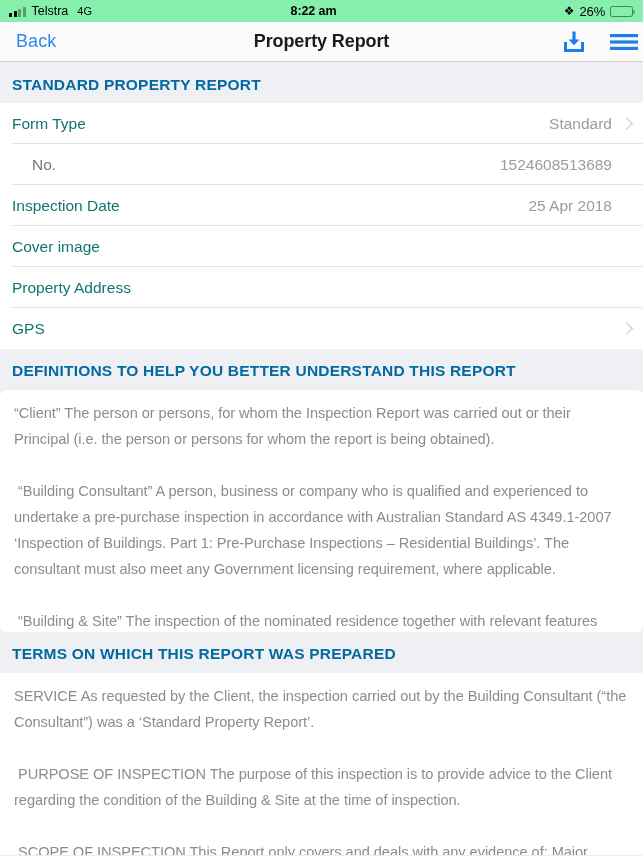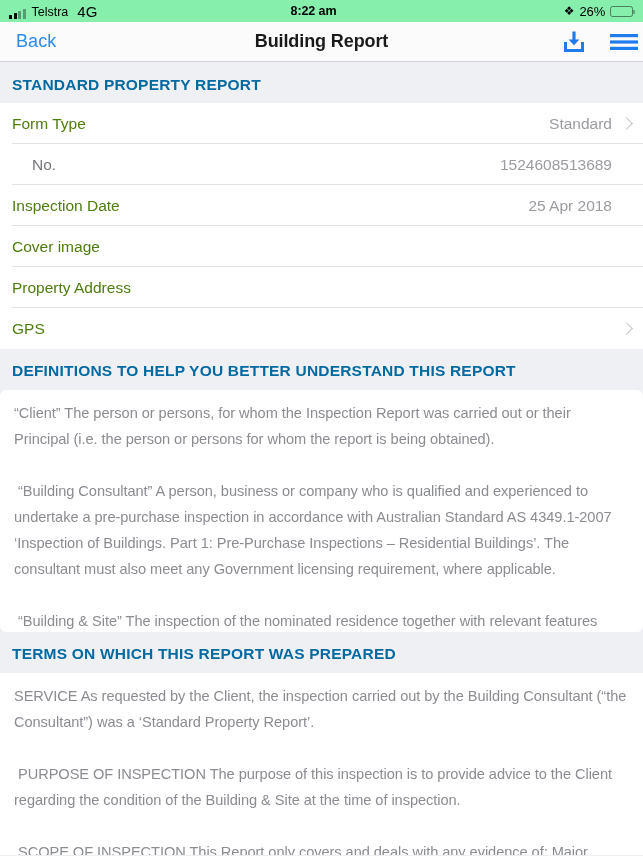--- a/index.html
+++ b/index.html
@@ -32,21 +32,21 @@
     position: relative;
   }
   .status-left { display: flex; align-items: flex-end; gap: 6px; }
   .signal-bars { display: flex; align-items: flex-end; gap: 1.5px; height: 10px; }
   .signal-bars i { display: block; width: 3px; background: #000; border-radius: 0.5px; }
   .signal-bars i:nth-child(1) { height: 4px; }
   .signal-bars i:nth-child(2) { height: 6px; }
   .signal-bars i:nth-child(3) { height: 8px; opacity: .35; }
   .signal-bars i:nth-child(4) { height: 10px; opacity: .35; }
   .carrier { font-size: 12.5px; letter-spacing: 0px; line-height: 1; }
-  .net-type { font-size: 15px; line-height: 1; margin-left: 3px; }
+  .net-type { font-size: 11px; line-height: 1; margin-left: 3px; }
 
   .status-center {
     position: absolute;
     left: 0; right: 16px;
     text-align: center;
     font-size: 12.5px;
     font-weight: 600;
     letter-spacing: -0.1px;
   }
   .status-right {
@@ -142,21 +142,21 @@
   .row::after {
     content: "";
     position: absolute;
     left: 12px; right: 0; bottom: 0;
     height: 1px;
     background: #e3e3e6;
   }
   .row:last-child::after { display: none; }
   .row-label {
     font-size: 15.5px;
-    color: #4d7c0f;
+    color: #0f766e;
     letter-spacing: 0px;
   }
   .row-label.muted { color: #76777d; margin-left: 20px; }
   .row-value {
     margin-left: auto;
     font-size: 15.5px;
     color: #9b9ca1;
     letter-spacing: 0px;
   }
   .chev {
@@ -207,21 +207,21 @@
       <span class="bt-icon">❖</span>
       <span class="batt-pct">26%</span>
       <span class="battery">
         <span class="fill" id="battery-fill" style="width: 26%;"></span>
       </span>
     </div>
   </div>
 
   <div class="nav-bar">
     <div class="nav-back">Back</div>
-    <div class="nav-title">Building Report</div>
+    <div class="nav-title">Property Report</div>
     <div class="nav-actions">
       <span class="icon-btn">
         <svg width="26" height="26" viewBox="0 0 26 26" aria-hidden="true">
           <path d="M13 2.5 L13 12.5" stroke="#1e7ced" stroke-width="3.2" stroke-linecap="butt" fill="none"></path>
           <path d="M7.6 10.4 L13 16.2 L18.4 10.4 Z" fill="#1e7ced"></path>
           <path d="M4.5 14.5 L4.5 21.5 L21.5 21.5 L21.5 14.5" stroke="#1e7ced" stroke-width="3" fill="none" stroke-linecap="square"></path>
         </svg>
       </span>
       <span class="icon-btn">
         <svg width="30" height="22" viewBox="0 0 30 22" aria-hidden="true">

